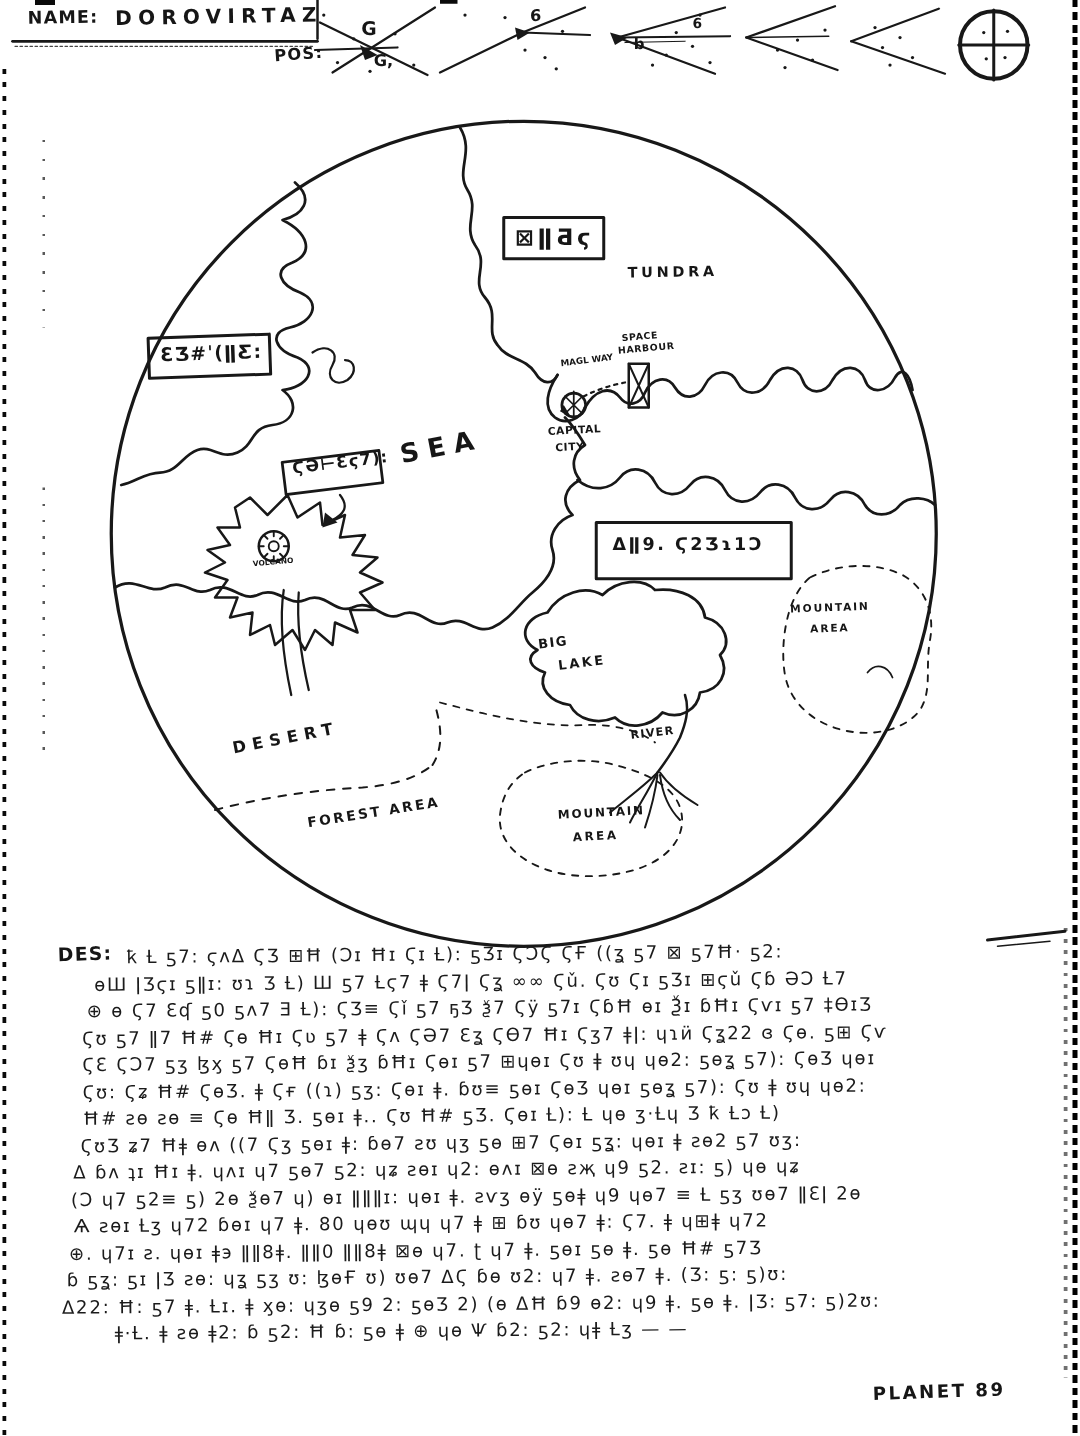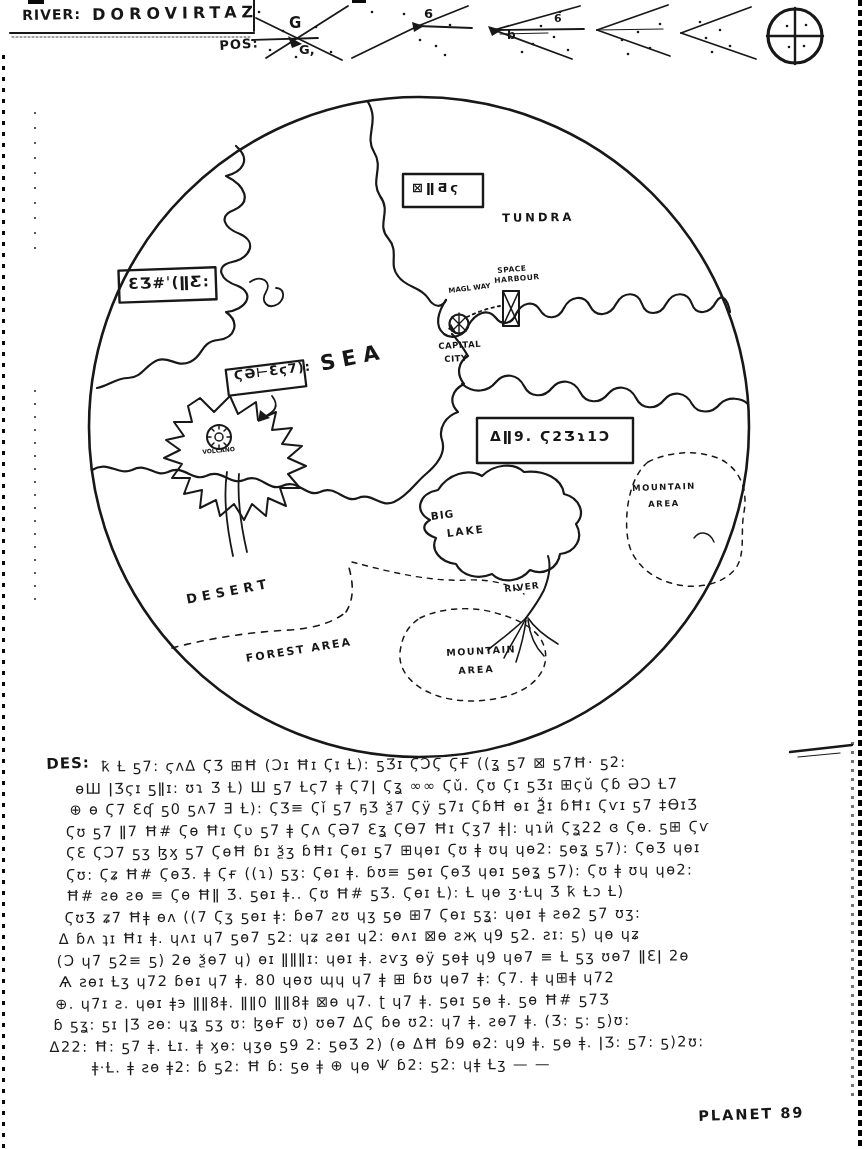--- a/index.html
+++ b/index.html
@@ -174,30 +174,30 @@
     <rect x="119" y="269" width="97" height="32" stroke-width="2.4" transform="rotate(-2 167 285)"></rect>
     <rect x="227" y="365" width="78" height="26" stroke-width="2.2" transform="rotate(-7 266 378)"></rect>
     <rect x="477" y="418" width="156" height="45" stroke-width="2.4"></rect>
 
     <g>
       <path d="M 790 752 L 852 745" stroke-width="2.4"></path>
       <path d="M 798 757 L 840 753" stroke-width="1.2"></path>
     </g>
   </svg>
 
-  <div class="lbl" style="left:22px;top:7px;font-size:14px;letter-spacing:1px;transform:rotate(-1deg);">RIVER:</div>
+  <div class="lbl" style="left:22px;top:7px;font-size:14px;letter-spacing:1px;transform:rotate(-1deg);">NAME:</div>
   <div class="lbl" style="left:92px;top:5px;font-size:16px;letter-spacing:5px;transform:rotate(-1deg);">DOROVIRTAZ</div>
   <div class="lbl" style="left:219px;top:38px;font-size:13px;letter-spacing:1px;transform:rotate(-4deg);">POS:</div>
   <div class="lbl" style="left:289px;top:14px;font-size:15px;">G</div>
   <div class="lbl" style="left:299px;top:42px;font-size:13px;">G,</div>
   <div class="lbl" style="left:424px;top:6px;font-size:13px;">6</div>
   <div class="lbl" style="left:554px;top:12px;font-size:11px;">6</div>
   <div class="lbl" style="left:507px;top:28px;font-size:12px;">b</div>
 
-  <div class="lbl" style="left:412px;top:180px;font-size:13px;letter-spacing:3px;">⊠ǁƋϛ</div>
+  <div class="lbl" style="left:412px;top:180px;font-size:18px;letter-spacing:3px;">⊠ǁƋϛ</div>
   <div class="lbl" style="left:128px;top:275px;font-size:15px;letter-spacing:1px;transform:rotate(-2deg);">ƐƷ#ˈ(ǁƸ:</div>
   <div class="lbl" style="left:233px;top:368px;font-size:13px;letter-spacing:1px;transform:rotate(-7deg);">ϚƏ⊢Ɛϛ7):</div>
   <div class="lbl" style="left:490px;top:428px;font-size:14px;letter-spacing:2px;">Δǁ9. Ϛ2Ʒɿ1Ɔ</div>
 
   <div class="lbl" style="left:502px;top:211px;font-size:11.5px;letter-spacing:3px;transform:rotate(-1deg);">TUNDRA</div>
   <div class="lbl" style="left:497px;top:266px;font-size:7.5px;letter-spacing:.5px;transform:rotate(-5deg);">SPACE</div>
   <div class="lbl" style="left:494px;top:276px;font-size:7.5px;letter-spacing:.5px;transform:rotate(-5deg);">HARBOUR</div>
   <div class="lbl" style="left:448px;top:287px;font-size:7px;transform:rotate(-7deg);">MAGL WAY</div>
   <div class="lbl" style="left:438px;top:341px;font-size:8.5px;letter-spacing:.5px;transform:rotate(-3deg);">CAPITAL</div>
   <div class="lbl" style="left:444px;top:354px;font-size:8.5px;letter-spacing:.5px;transform:rotate(-3deg);">CITY</div>

